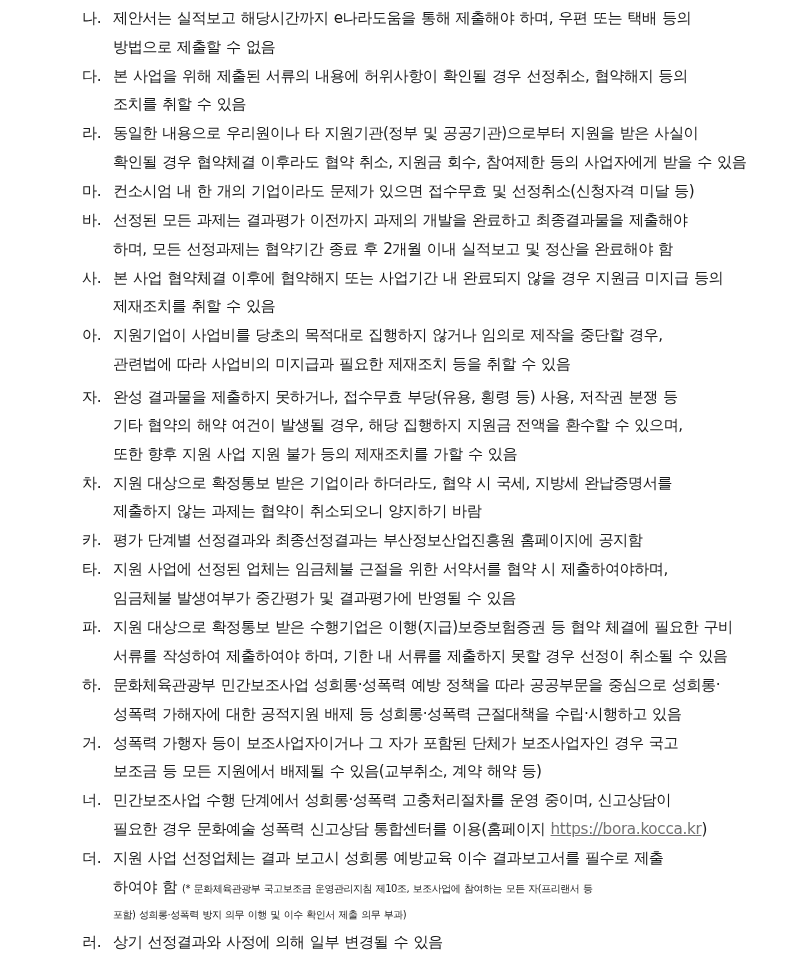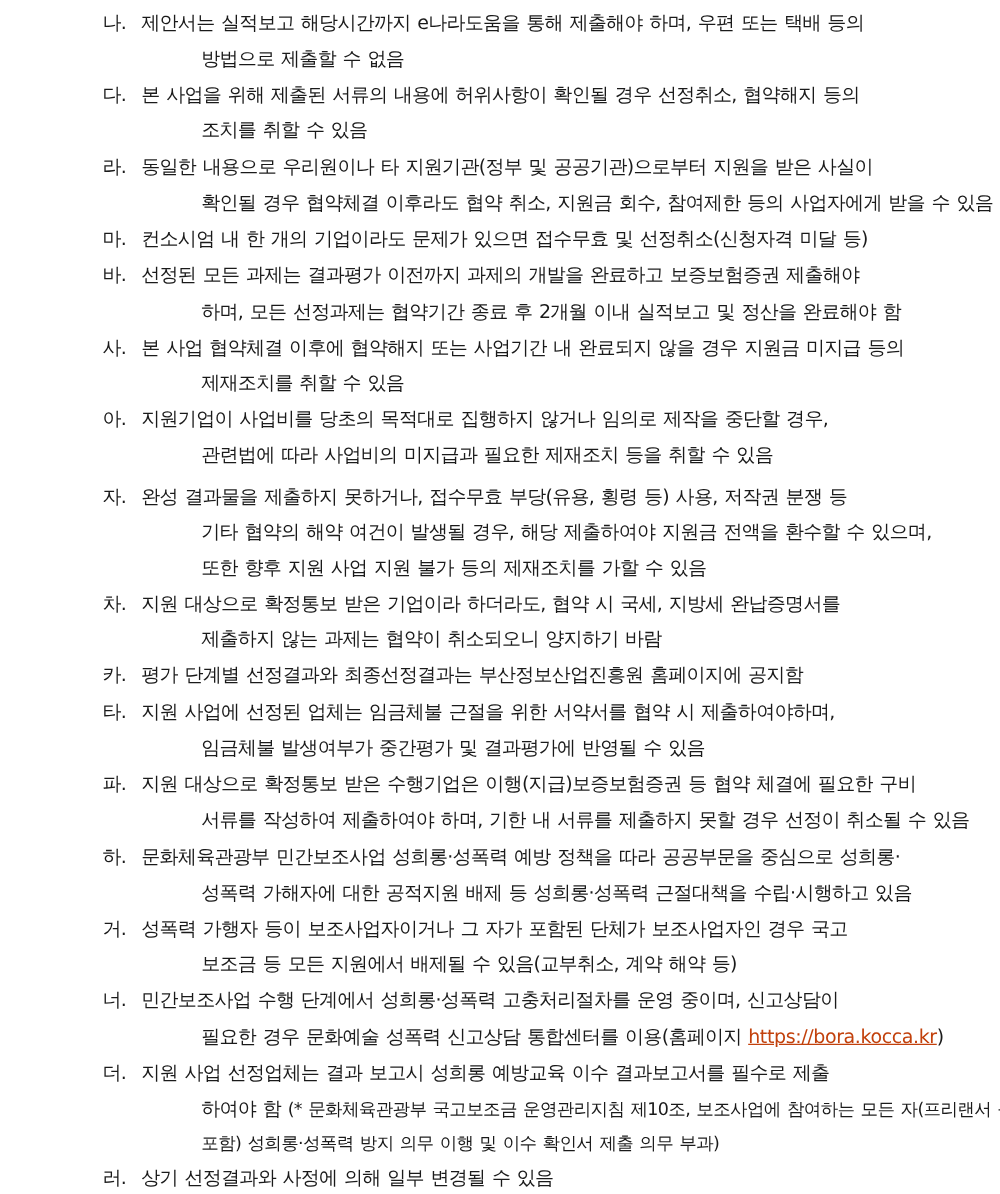--- a/index.html
+++ b/index.html
@@ -14,23 +14,23 @@
     left: 0;
     white-space: nowrap;
     font-size: 15.2px;
     line-height: 22px;
     height: 22px;
     letter-spacing: -0.55px;
     word-spacing: 1px;
   }
   .marker { position: absolute; left: 82px; top: 0; }
   .text { position: absolute; left: 113px; top: 0; }
-  .cont .text { left: 113px; margin-left: 48px; }
-  .small { font-size: 14px; letter-spacing: -0.5px; }
-  .link { color: #c2410c; text-decoration: underline; letter-spacing: -0.3px; }
+  .cont .text { left: 113px; }
+  .small { font-size: 10px; letter-spacing: -0.5px; }
+  .link { color: #737373; text-decoration: underline; letter-spacing: -0.3px; }
 </style>
 </head>
 <body>
 
 <div class="doc">
 
   <div class="line" style="top:7px">
     <span class="marker">나.</span>
     <span class="text">제안서는 실적보고 해당시간까지 e나라도움을 통해 제출해야 하며, 우편 또는 택배 등의</span>
   </div>
@@ -54,21 +54,21 @@
     <span class="text">확인될 경우 협약체결 이후라도 협약 취소, 지원금 회수, 참여제한 등의 사업자에게 받을 수 있음</span>
   </div>
 
   <div class="line" style="top:180px">
     <span class="marker">마.</span>
     <span class="text">컨소시엄 내 한 개의 기업이라도 문제가 있으면 접수무효 및 선정취소(신청자격 미달 등)</span>
   </div>
 
   <div class="line" style="top:209px">
     <span class="marker">바.</span>
-    <span class="text">선정된 모든 과제는 결과평가 이전까지 과제의 개발을 완료하고 보증보험증권 제출해야</span>
+    <span class="text">선정된 모든 과제는 결과평가 이전까지 과제의 개발을 완료하고 최종결과물을 제출해야</span>
   </div>
   <div class="line cont" style="top:238px">
     <span class="text">하며, 모든 선정과제는 협약기간 종료 후 2개월 이내 실적보고 및 정산을 완료해야 함</span>
   </div>
 
   <div class="line" style="top:267px">
     <span class="marker">사.</span>
     <span class="text">본 사업 협약체결 이후에 협약해지 또는 사업기간 내 완료되지 않을 경우 지원금 미지급 등의</span>
   </div>
   <div class="line cont" style="top:295px">
@@ -81,21 +81,21 @@
   </div>
   <div class="line cont" style="top:353px">
     <span class="text">관련법에 따라 사업비의 미지급과 필요한 제재조치 등을 취할 수 있음</span>
   </div>
 
   <div class="line" style="top:386px">
     <span class="marker">자.</span>
     <span class="text">완성 결과물을 제출하지 못하거나, 접수무효 부당(유용, 횡령 등) 사용, 저작권 분쟁 등</span>
   </div>
   <div class="line cont" style="top:414px">
-    <span class="text">기타 협약의 해약 여건이 발생될 경우, 해당 제출하여야 지원금 전액을 환수할 수 있으며,</span>
+    <span class="text">기타 협약의 해약 여건이 발생될 경우, 해당 집행하지 지원금 전액을 환수할 수 있으며,</span>
   </div>
   <div class="line cont" style="top:443px">
     <span class="text">또한 향후 지원 사업 지원 불가 등의 제재조치를 가할 수 있음</span>
   </div>
 
   <div class="line" style="top:472px">
     <span class="marker">차.</span>
     <span class="text">지원 대상으로 확정통보 받은 기업이라 하더라도, 협약 시 국세, 지방세 완납증명서를</span>
   </div>
   <div class="line cont" style="top:500px">

